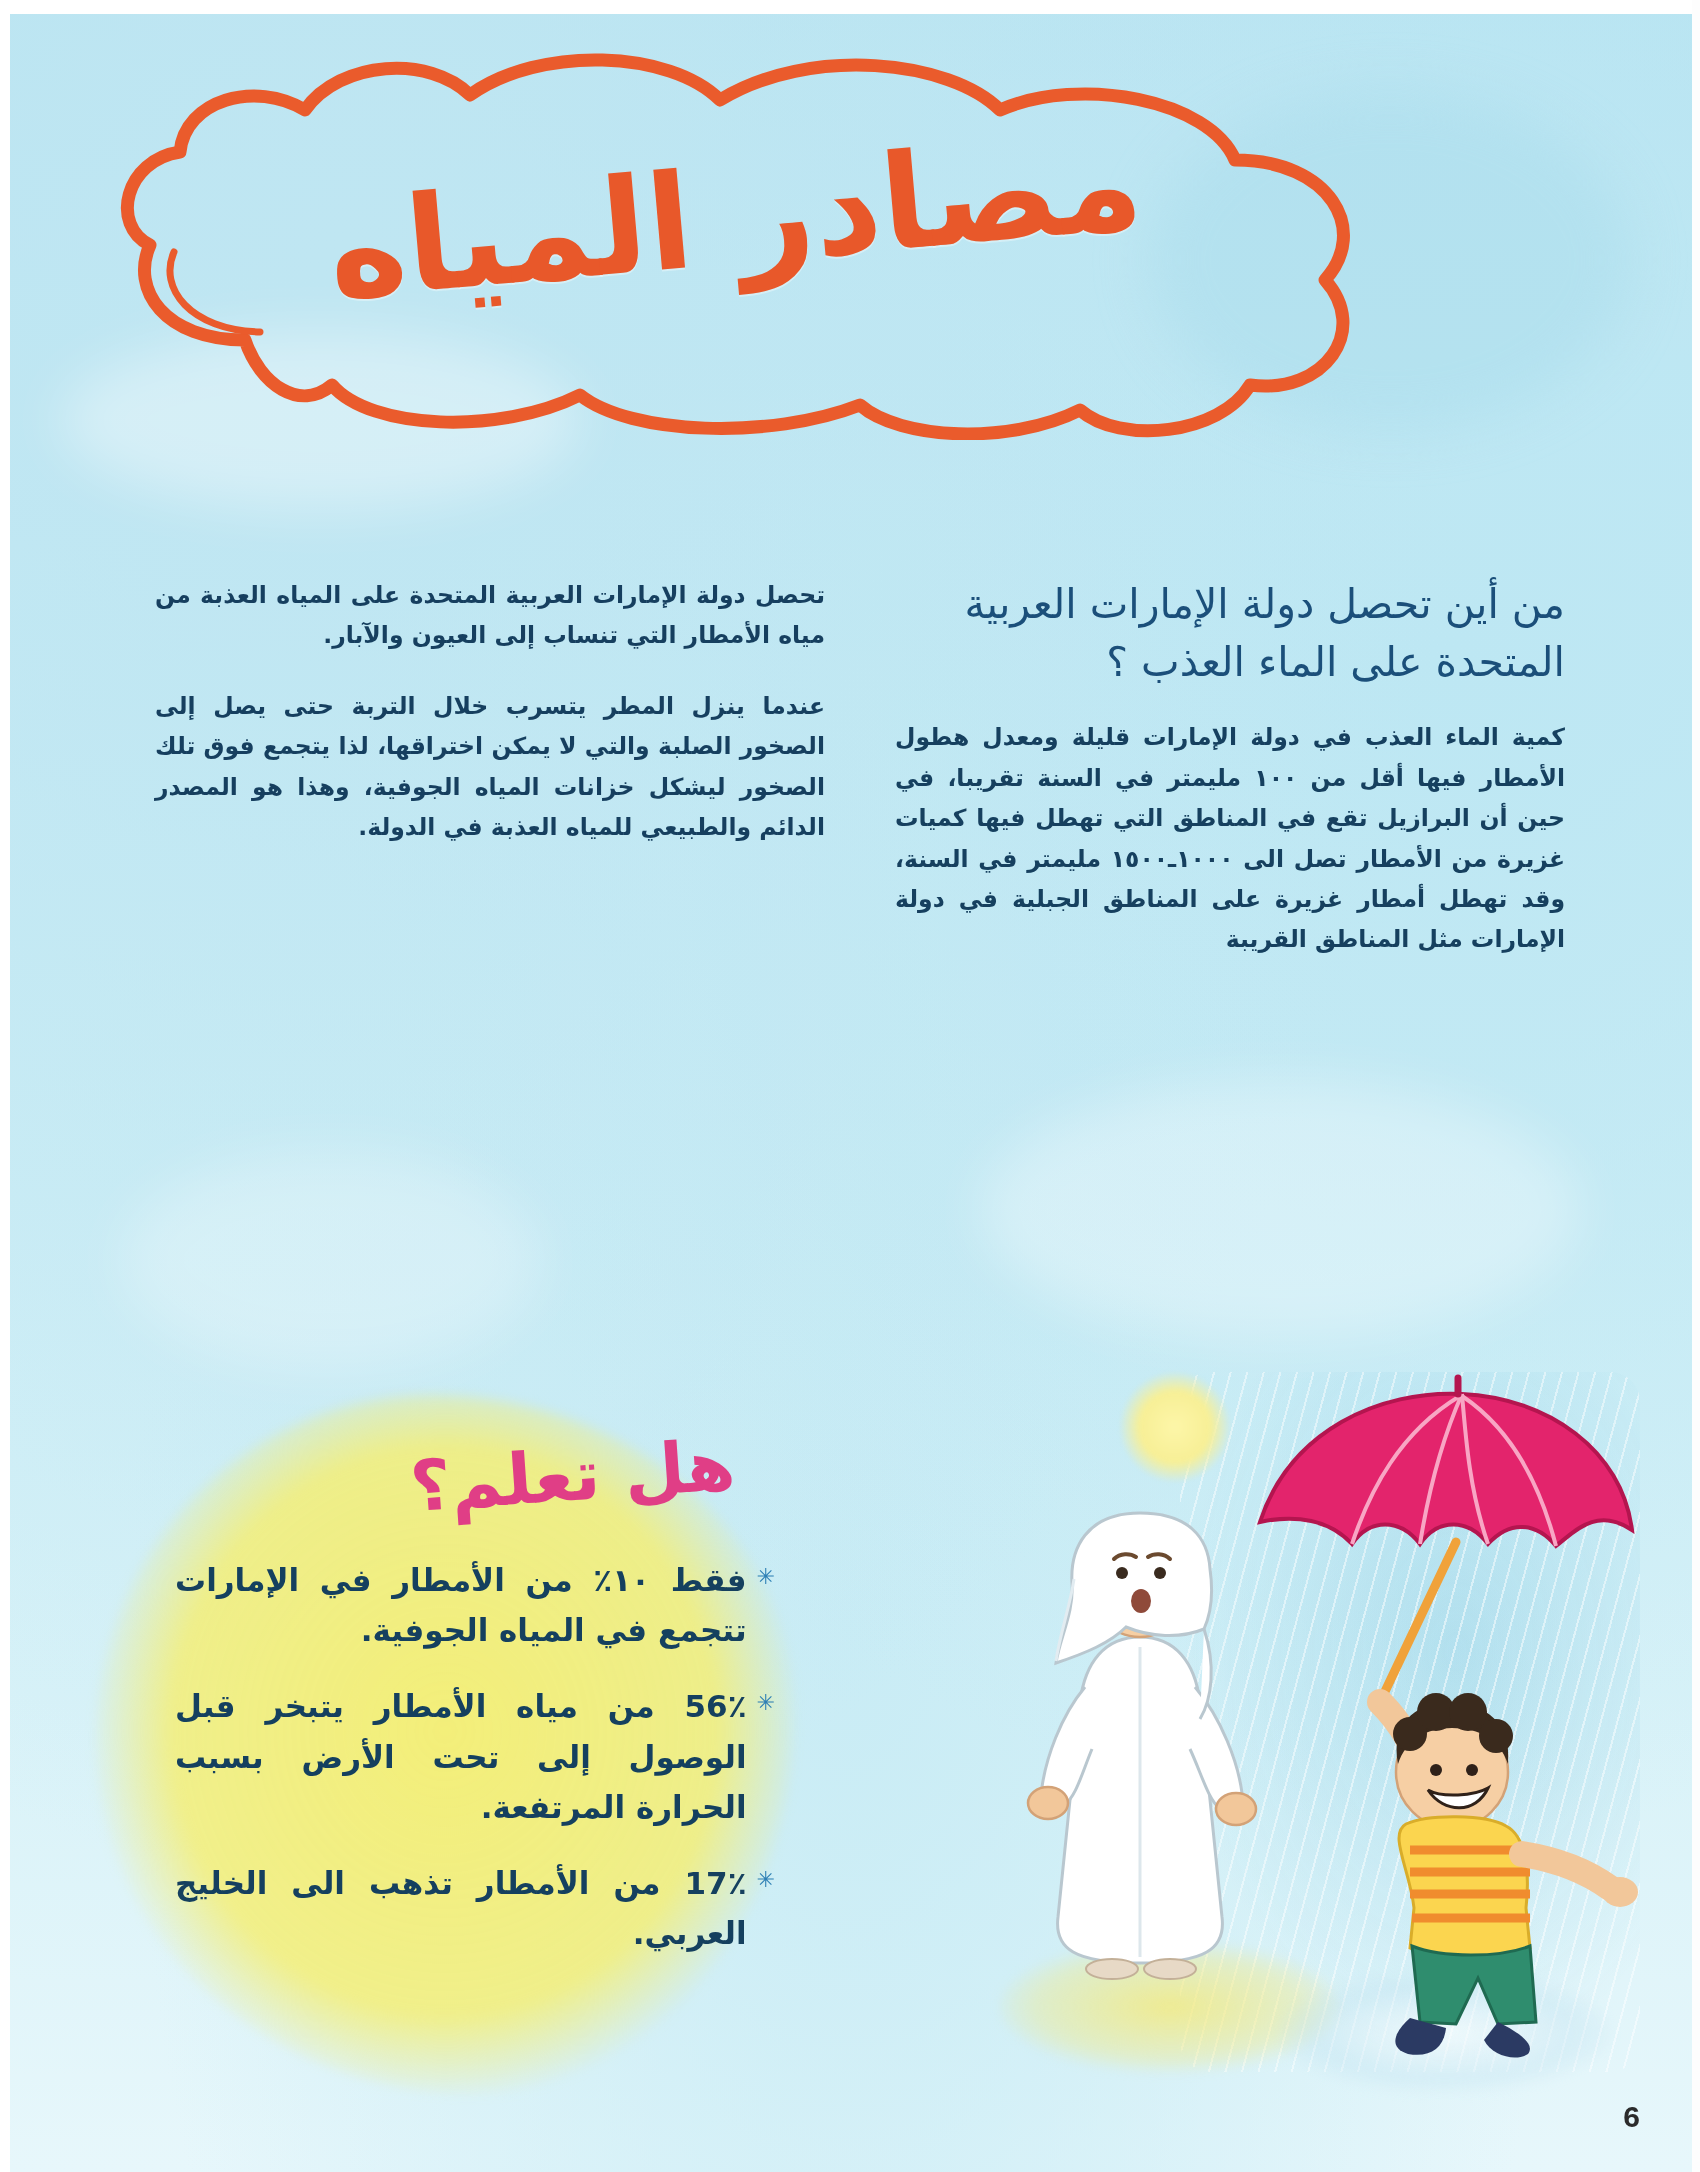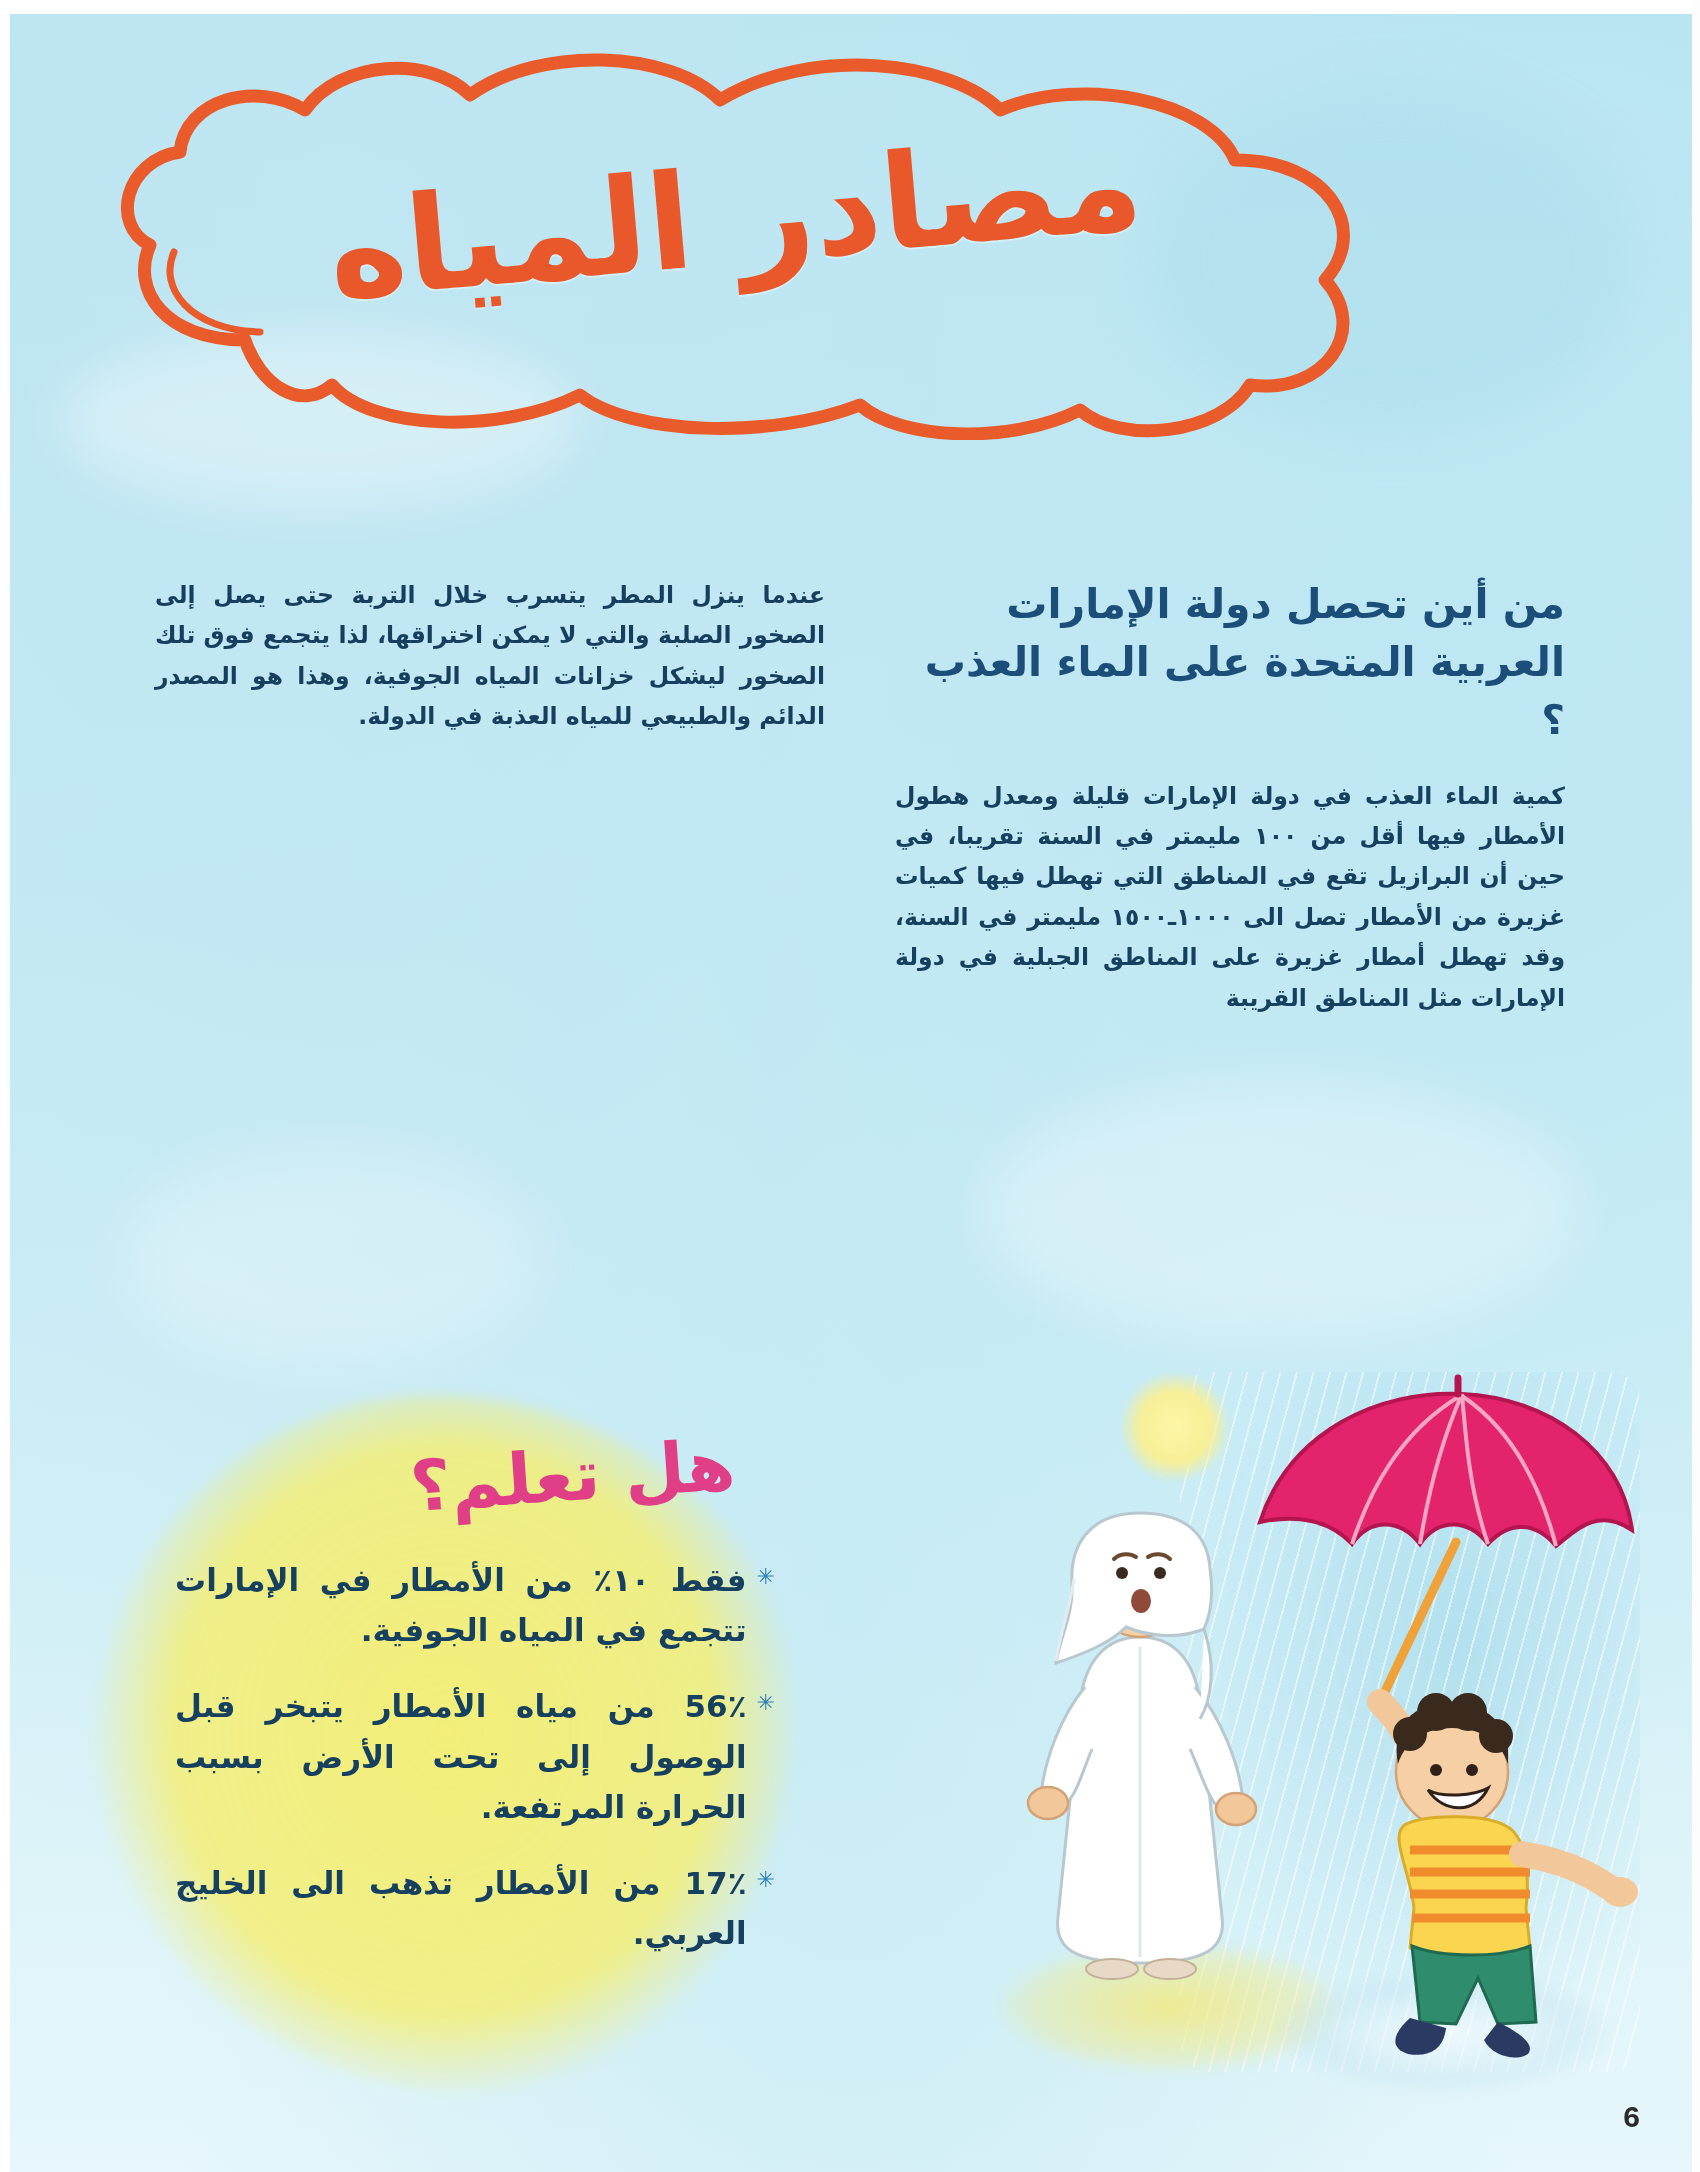--- a/index.html
+++ b/index.html
@@ -84,21 +84,21 @@
     width: 1415px;
     display: flex;
     flex-direction: row;
     gap: 70px;
   }
   .col {
     width: 670px;
   }
   .heading {
     font-family: "DejaVu Sans", sans-serif;
-    font-weight: bold;
+    font-weight: normal;
     font-size: 41px;
     line-height: 1.42;
     color: #1b4f7a;
     text-align: right;
     margin-bottom: 26px;
   }
   .para {
     font-family: "DejaVu Sans", sans-serif;
     font-weight: bold;
     font-size: 23.5px;
@@ -256,20 +256,21 @@
   </div>
 
   <div class="cols">
 
     <div class="col col-right">
       <div class="heading">من أين تحصل دولة الإمارات العربية المتحدة على الماء العذب ؟</div>
       <p class="para">كمية الماء العذب في دولة الإمارات قليلة ومعدل هطول الأمطار فيها أقل من ١٠٠ مليمتر في السنة تقريبا، في حين أن البرازيل تقع في المناطق التي تهطل فيها كميات غزيرة من الأمطار تصل الى ١٠٠٠ـ١٥٠٠ مليمتر في السنة، وقد تهطل أمطار غزيرة على المناطق الجبلية في دولة الإمارات مثل المناطق القريبة</p>
     </div>
 
     <div class="col col-left">
+      <p class="para">تحصل دولة الإمارات العربية المتحدة على المياه العذبة من مياه الأمطار التي تنساب إلى العيون والآبار.</p>
       <p class="para">عندما ينزل المطر يتسرب خلال التربة حتى يصل إلى الصخور الصلبة والتي لا يمكن اختراقها، لذا يتجمع فوق تلك الصخور ليشكل خزانات المياه الجوفية، وهذا هو المصدر الدائم والطبيعي للمياه العذبة في الدولة.</p>
     </div>
   </div>
 
   <div class="dyk">
     <div class="dyk-splash"></div>
     <div class="dyk-title">هل تعلم؟</div>
     <ul class="dyk-list">
       <li class="dyk-item">
         <span class="dyk-bullet">✳</span>

